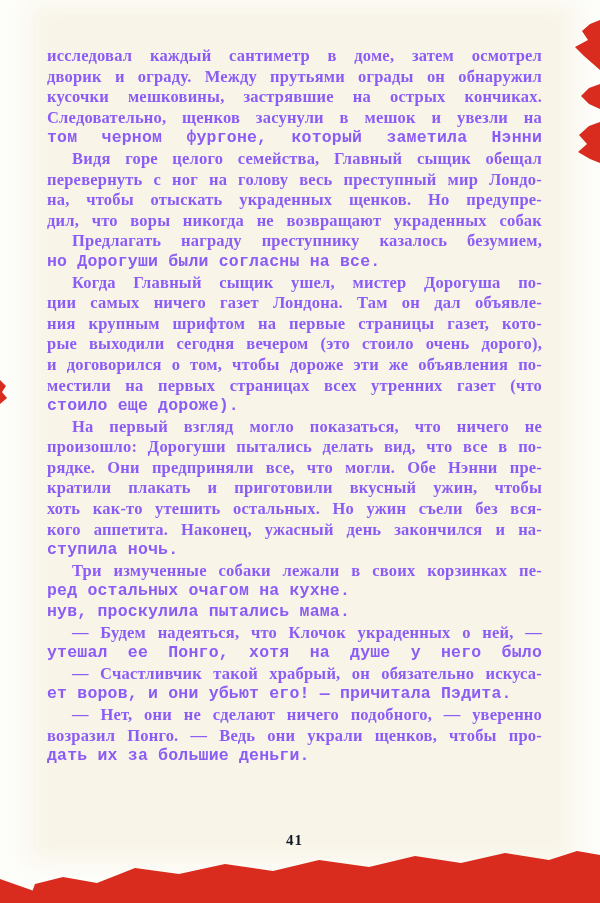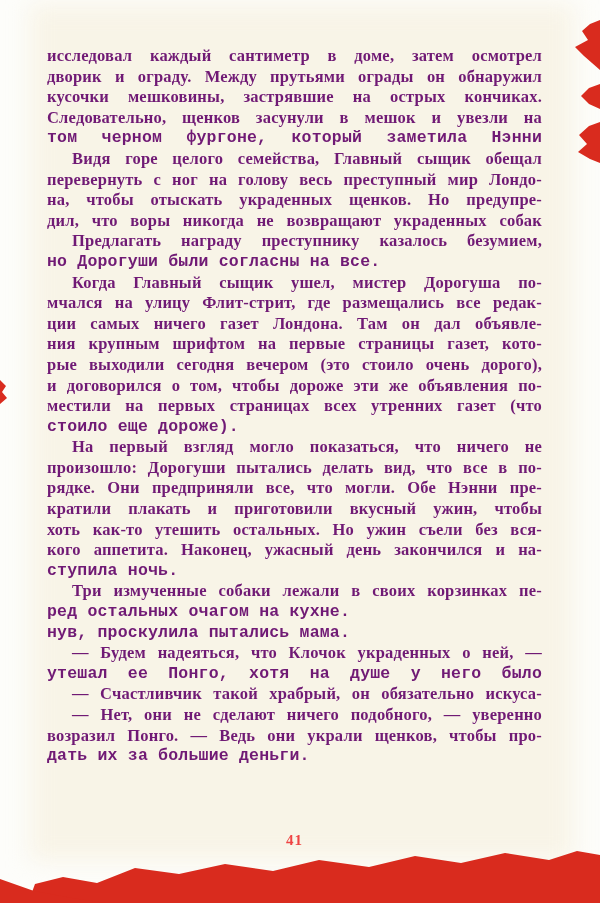--- a/index.html
+++ b/index.html
@@ -18,40 +18,40 @@
     position:absolute;left:30px;right:26px;top:4px;bottom:42px;
     background:#f8f4e7;
     filter:blur(11px);
   }
   .scan-line{
     position:absolute;left:0;right:0;bottom:0;height:2px;
     background:#c8c6c2;
   }
   .text-block{
     position:absolute;left:47px;top:46px;width:495px;
-    color:#701a75;
+    color:#8b5cf6;
     font-size:16.5px;
     font-weight:bold;
     letter-spacing:0.2px;
   }
   .para{margin:0;padding:0;}
   .line{
     height:20.6px;line-height:20.6px;
     text-align:justify;
     text-align-last:justify;
     overflow:hidden;
     white-space:normal;
   }
   .line.last{text-align-last:left;font-family:Liberation Mono, monospace;}
   .line.ind{text-indent:25px;}
   .page-number{
     position:absolute;top:832px;left:47px;width:495px;
     text-align:center;
     font-size:15px;font-weight:bold;letter-spacing:1px;
-    color:#ef4444;
+    color:#0f172a;
   }
   .stains{
     position:absolute;left:0;top:0;width:600px;height:903px;
     pointer-events:none;
   }
 </style>
 </head>
 <body>
 
 <div class="page">
@@ -73,21 +73,20 @@
         <div class="line">перевернуть с ног на голову весь преступный мир Лондо-</div>
         <div class="line">на, чтобы отыскать украденных щенков. Но предупре-</div>
         <div class="line">дил, что воры никогда не возвращают украденных собак</div>
       </div>
       <div class="para">
         <div class="line ind">Предлагать награду преступнику казалось безумием,</div>
         <div class="line last">но Дорогуши были согласны на все.</div>
       </div>
       <div class="para">
         <div class="line ind">Когда Главный сыщик ушел, мистер Дорогуша по-</div>
-        <div class="line">мчался на улицу Флит-стрит, где размещались все редак-</div>
         <div class="line">ции самых ничего газет Лондона. Там он дал объявле-</div>
         <div class="line">ния крупным шрифтом на первые страницы газет, кото-</div>
         <div class="line">рые выходили сегодня вечером (это стоило очень дорого),</div>
         <div class="line">и договорился о том, чтобы дороже эти же объявления по-</div>
         <div class="line">местили на первых страницах всех утренних газет (что</div>
         <div class="line last">стоило еще дороже).</div>
       </div>
       <div class="para">
         <div class="line ind">На первый взгляд могло показаться, что ничего не</div>
         <div class="line">произошло: Дорогуши пытались делать вид, что все в по-</div>
@@ -103,20 +102,21 @@
       </div>
       <div class="para">
         <div class="line last">нув, проскулила пытались мама.</div>
       </div>
       <div class="para">
         <div class="line ind">— Будем надеяться, что Клочок украденных о ней, —</div>
         <div class="line last">утешал ее Понго, хотя на душе у него было тревожно.</div>
       </div>
       <div class="para">
         <div class="line ind">— Счастливчик такой храбрый, он обязательно искуса-</div>
+        <div class="line last">ет воров, и они убьют его! — причитала Пэдита.</div>
       </div>
       <div class="para">
         <div class="line ind">— Нет, они не сделают ничего подобного, — уверенно</div>
         <div class="line">возразил Понго. — Ведь они украли щенков, чтобы про-</div>
         <div class="line last">дать их за большие деньги.</div>
       </div>
     </main>
 
   <div class="page-number">41</div>
 

